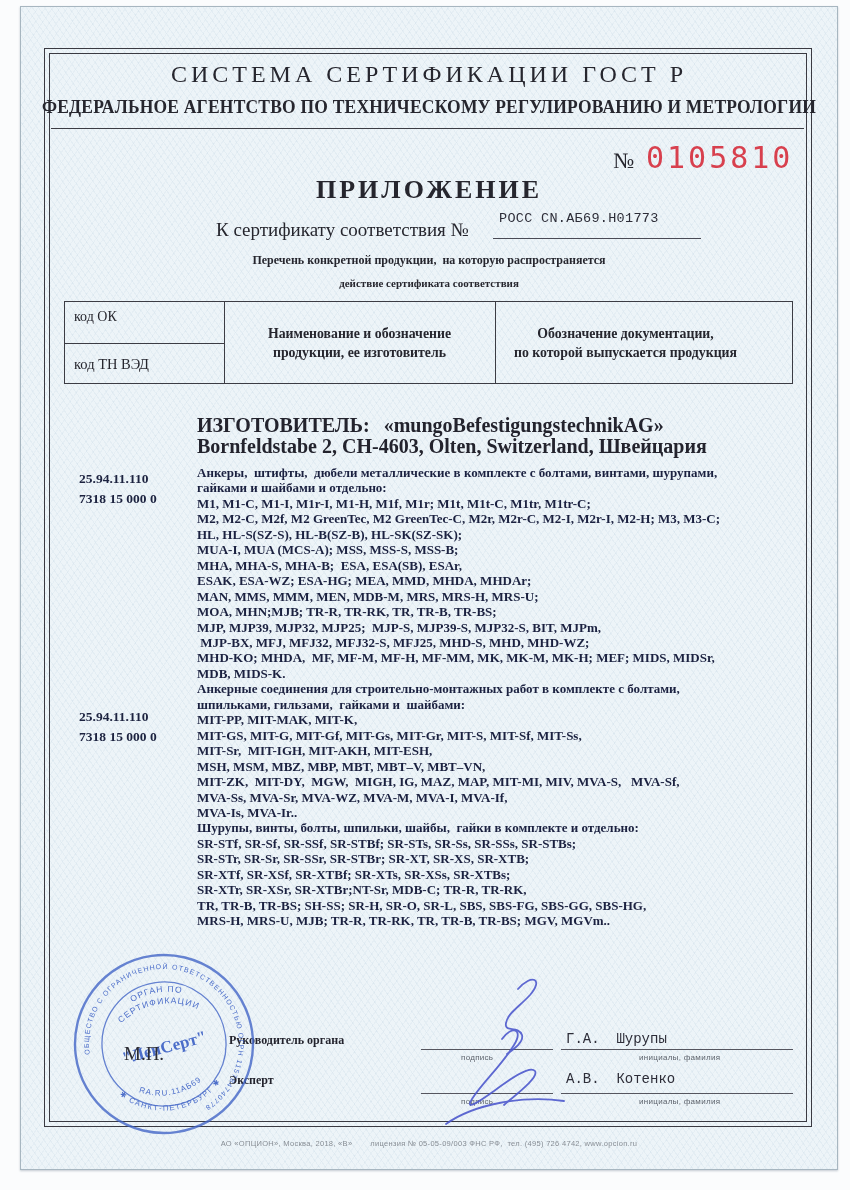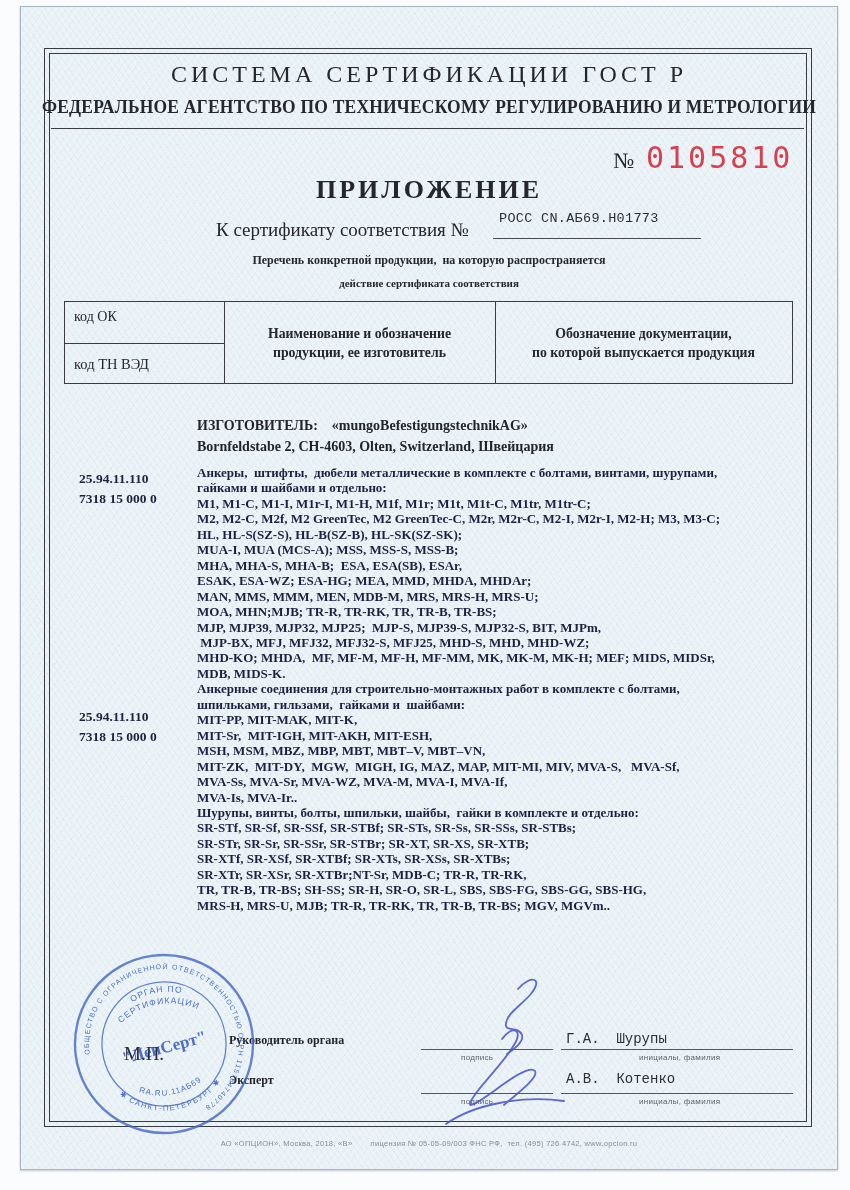--- a/index.html
+++ b/index.html
@@ -55,22 +55,22 @@
   .tbl{left:43px;top:294px;width:727px;height:81px;border:1.2px solid #3c3c44;}
   .tbl .vline1{position:absolute;left:159px;top:0;bottom:0;width:0;border-left:1px solid #3c3c44;}
   .tbl .vline2{position:absolute;left:430px;top:0;bottom:0;width:0;border-left:1px solid #3c3c44;}
   .tbl .c1top{position:absolute;left:0;top:0;width:159px;height:42px;border-bottom:1px solid #3c3c44;
     font-size:14px;color:#26262e;padding:7px 0 0 9px;box-sizing:border-box;}
   .tbl .c1bot{position:absolute;left:0;top:42px;width:159px;height:39px;
     font-size:14.5px;color:#26262e;padding:12px 0 0 9px;box-sizing:border-box;}
   .tbl .c2,.tbl .c3{position:absolute;top:0;height:100%;display:flex;flex-direction:column;
     justify-content:center;align-items:center;font-size:13.8px;font-weight:600;color:#26262e;line-height:19px;}
   .tbl .c2{left:159px;width:271px;}
-  .tbl .c3{left:430px;width:297px;}
-  .manuf{left:176px;top:408px;font-size:14px;font-weight:bold;color:#23232d;line-height:21px;}
+  .tbl .c3{left:412px;width:297px;}
+  .manuf{left:176px;top:408px;font-size:20px;font-weight:bold;color:#23232d;line-height:21px;}
   .manuf .row1{display:flex;gap:14px;white-space:pre;}
   .codes{left:58px;font-size:13.5px;font-weight:bold;color:#1d2340;line-height:20px;white-space:pre;}
   .prodtext{left:176px;top:458px;width:606px;}
   .pline{font-size:13px;font-weight:bold;color:#1b2140;line-height:15.45px;white-space:pre;}
   .codeline{white-space:pre;}
   .sig-role{font-size:12px;font-weight:bold;color:#23232d;white-space:pre;}
   .sig-line{height:0;border-top:1px solid #55555e;}
   .sig-caption{font-size:8px;font-family:"Liberation Sans", sans-serif;color:#5d636c;letter-spacing:0.3px;}
   .sig-name{font-family:"Liberation Mono", monospace;font-size:14px;color:#2d2d38;white-space:pre;}
   .mp{left:103px;top:1036px;font-size:19px;color:#2c2c34;z-index:4;}
@@ -154,20 +154,21 @@
         <div class="pline">MOA, MHN;MJB; TR-R, TR-RK, TR, TR-B, TR-BS;</div>
         <div class="pline">MJP, MJP39, MJP32, MJP25;  MJP-S, MJP39-S, MJP32-S, BIT, MJPm,</div>
         <div class="pline"> MJP-BX, MFJ, MFJ32, MFJ32-S, MFJ25, MHD-S, MHD, MHD-WZ;</div>
         <div class="pline">MHD-KO; MHDA,  MF, MF-M, MF-H, MF-MM, MK, MK-M, MK-H; MEF; MIDS, MIDSr,</div>
         <div class="pline">MDB, MIDS-K.</div>
       </div>
     <div>
         <div class="pline">Анкерные соединения для строительно-монтажных работ в комплекте с болтами,</div>
         <div class="pline">шпильками, гильзами,  гайками и  шайбами:</div>
         <div class="pline">MIT-PP, MIT-MAK, MIT-K,</div>
+        <div class="pline">MIT-GS, MIT-G, MIT-Gf, MIT-Gs, MIT-Gr, MIT-S, MIT-Sf, MIT-Ss,</div>
         <div class="pline">MIT-Sr,  MIT-IGH, MIT-AKH, MIT-ESH,</div>
         <div class="pline">MSH, MSM, MBZ, MBP, MBT, MBT–V, MBT–VN,</div>
         <div class="pline">MIT-ZK,  MIT-DY,  MGW,  MIGH, IG, MAZ, MAP, MIT-MI, MIV, MVA-S,   MVA-Sf,</div>
         <div class="pline">MVA-Ss, MVA-Sr, MVA-WZ, MVA-M, MVA-I, MVA-If,</div>
         <div class="pline">MVA-Is, MVA-Ir..</div>
         <div class="pline">Шурупы, винты, болты, шпильки, шайбы,  гайки в комплекте и отдельно:</div>
         <div class="pline">SR-STf, SR-Sf, SR-SSf, SR-STBf; SR-STs, SR-Ss, SR-SSs, SR-STBs;</div>
         <div class="pline">SR-STr, SR-Sr, SR-SSr, SR-STBr; SR-XT, SR-XS, SR-XTB;</div>
         <div class="pline">SR-XTf, SR-XSf, SR-XTBf; SR-XTs, SR-XSs, SR-XTBs;</div>
         <div class="pline">SR-XTr, SR-XSr, SR-XTBr;NT-Sr, MDB-C; TR-R, TR-RK,</div>

